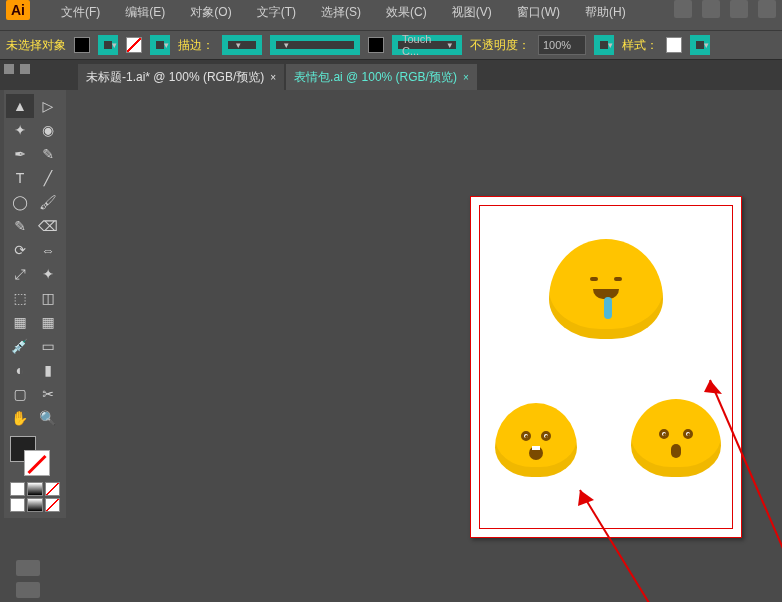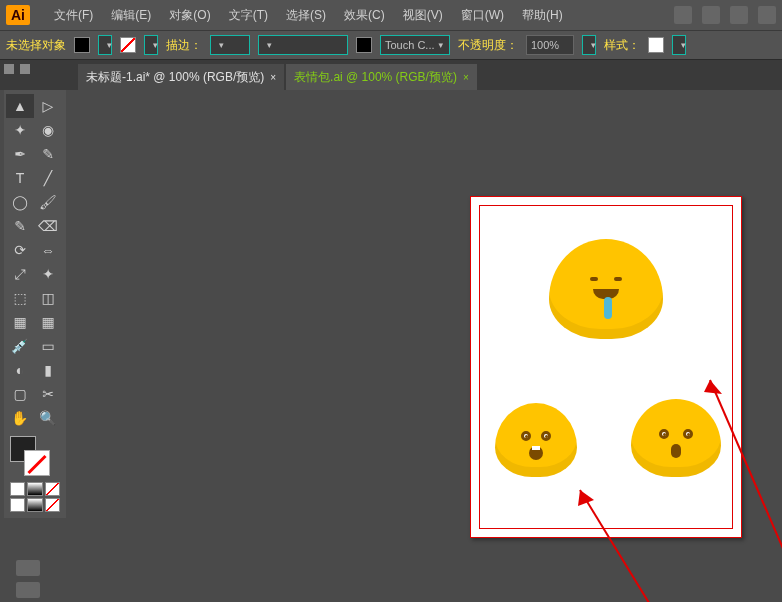--- a/index.html
+++ b/index.html
@@ -1,35 +1,35 @@
 <!DOCTYPE html>
 <html><head>
 <meta charset="utf-8">
 <style>
 * { margin: 0; padding: 0; box-sizing: border-box; font-family: "Microsoft YaHei", sans-serif; }
 body { width: 782px; height: 602px; background: #4a4a4a; overflow: hidden; position: relative; }
 
-.menubar { height: 30px; background: #535353; display: flex; align-items: center; padding: 0 6px; gap: 2px; }
+.menubar { height: 30px; background: #535353; display: flex; align-items: flex-start; padding: 0 6px; gap: 9px; }
 .ai-logo { width: 24px; height: 20px; background: #ff9a00; color: #330000; font-weight: bold; font-size: 14px; display: flex; align-items: center; justify-content: center; margin-right: 14px; border-radius: 2px; }
 .menu-item { color: #d0d0d0; font-size: 12px; padding: 4px 8px; cursor: pointer; }
 .menu-icons { margin-left: auto; display: flex; gap: 10px; }
 .menu-icons .ico { width: 18px; height: 18px; background: #666; border-radius: 2px; }
 
 .optionbar { height: 30px; background: #535353; display: flex; align-items: center; padding: 0 6px; gap: 8px; border-top: 1px solid #3a3a3a; border-bottom: 1px solid #2a2a2a; }
 .opt-label { color: #fde047; font-size: 12px; }
 .swatch { width: 16px; height: 16px; background: #000; border: 1px solid #888; }
 .swatch.none { background: linear-gradient(135deg, #fff 45%, #f00 45%, #f00 55%, #fff 55%); }
-.dropdown { height: 20px; background: #3a3a3a; border: 1px solid #14b8a6; display: flex; align-items: center; padding: 0 4px; color: #c0c0c0; font-size: 11px; }
+.dropdown { height: 20px; background: #3a3a3a; border: 6px solid #14b8a6; display: flex; align-items: center; padding: 0 4px; color: #c0c0c0; font-size: 11px; }
 .dropdown::after { content: "▾"; margin-left: 4px; font-size: 9px; }
 .input-field { height: 20px; background: #3a3a3a; border: 1px solid #666; color: #c0c0c0; font-size: 11px; padding: 0 4px; width: 48px; }
 
 .tabbar { height: 30px; background: #3a3a3a; display: flex; align-items: flex-end; padding-left: 78px; text-align: center; }
 .mini-icons { position: absolute; left: 4px; top: 64px; display: flex; gap: 6px; }
 .mini-icons div { width: 10px; height: 10px; background: #888; }
-.tab { height: 26px; background: #535353; color: #84cc16; font-size: 12px; padding: 4px 8px; display: flex; align-items: center; gap: 6px; margin-right: 2px; }
+.tab { height: 26px; background: #535353; color: #5eead4; font-size: 12px; padding: 4px 8px; display: flex; align-items: center; gap: 6px; margin-right: 2px; }
 .tab.active { background: #4a4a4a; color: #e0e0e0; }
 .tab .close { font-size: 10px; cursor: pointer; }
 
 .main { position: absolute; left: 70px; top: 90px; right: 0; bottom: 0; background: #4a4a4a; }
 .toolbox { position: absolute; left: 4px; top: 90px; width: 62px; background: #535353; padding: 4px 2px; }
 .tool-row { display: flex; }
 .tool { width: 28px; height: 24px; display: flex; align-items: center; justify-content: center; cursor: pointer; color: #d0d0d0; font-size: 14px; }
 .tool.active { background: #3a3a3a; }
 .fill-stroke { position: relative; width: 40px; height: 40px; margin: 6px 4px; }
 .fill-box { position: absolute; width: 26px; height: 26px; background: #222; border: 1px solid #aaa; left: 0; top: 0; }

